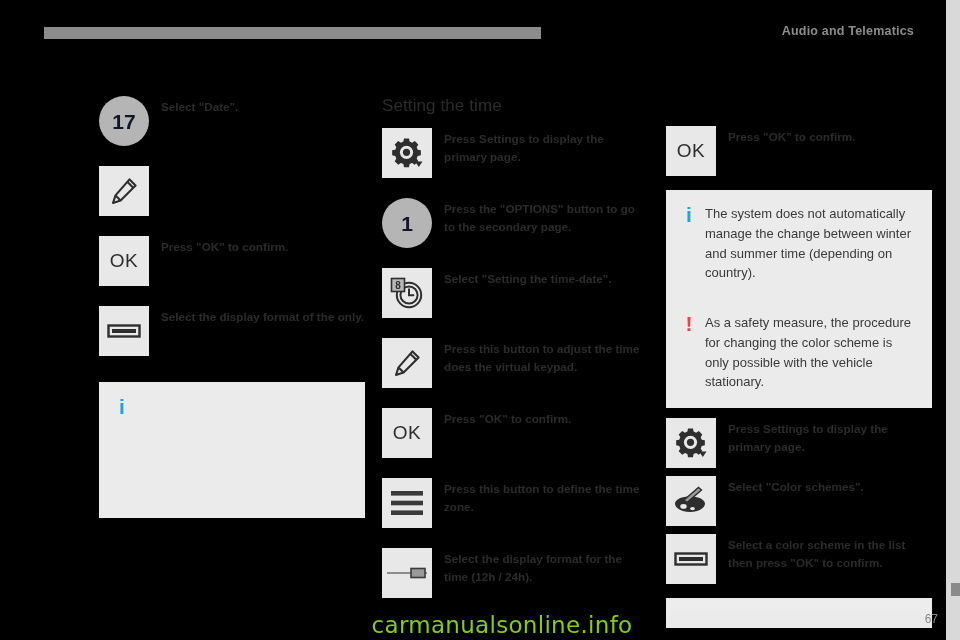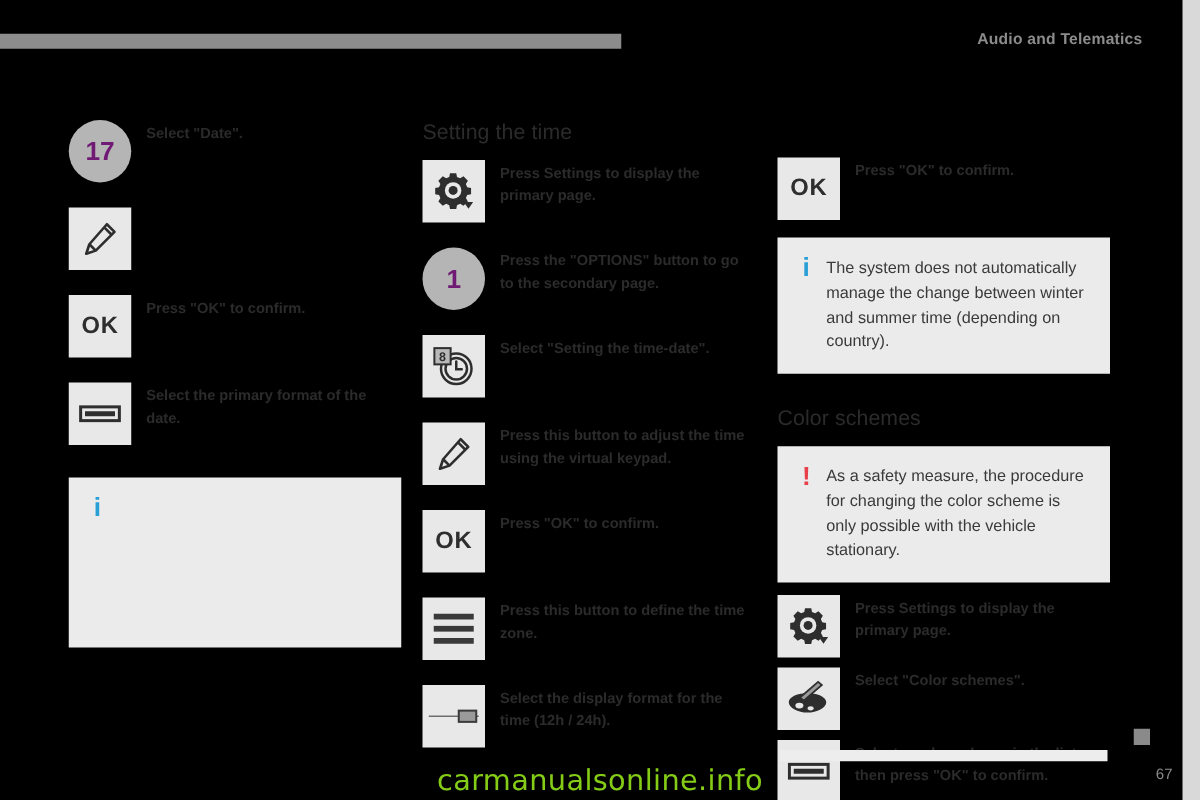--- a/index.html
+++ b/index.html
@@ -10,20 +10,21 @@
     background: #000000;
     font-family: "Liberation Sans", sans-serif;
     overflow: hidden;
     position: relative;
   }
 
   .page {
     position: absolute;
     inset: 0;
     background: #000000;
+    margin-left: 44px;
   }
 
   
   .header-band {
     position: absolute;
     left: 0;
     top: 27px;
     width: 497px;
     height: 12px;
     background: #8c8c8c;
@@ -85,26 +86,26 @@
     display: flex;
     align-items: center;
     justify-content: center;
     color: #333;
   }
   .step-icon.badge {
     background: #b5b5b5;
     border-radius: 50%;
     font-size: 21px;
     font-weight: bold;
-    color: #701a75;
+    color: #0f172a;
     line-height: 1;
   }
   .step-icon.ok {
     font-size: 19px;
-    font-weight: bold;
+    font-weight: normal;
     letter-spacing: .5px;
     color: #2e2e2e;
   }
   .step-text {
     flex: 1;
     padding-left: 12px;
     padding-top: 2px;
     font-size: 11.7px;
     line-height: 1.58;
     font-weight: bold;
@@ -209,21 +210,21 @@
       <div class="step-text">Press "OK" to confirm.</div>
     </div>
 
     <div class="step tall">
       <div class="step-icon">
         <svg width="34" height="16" viewBox="0 0 34 16">
           <rect x="1.5" y="2.5" width="31" height="11" fill="none" stroke="#2e2e2e" stroke-width="2.4"></rect>
           <rect x="5" y="6" width="24" height="4" fill="#2e2e2e"></rect>
         </svg>
       </div>
-      <div class="step-text">Select the primary format of the date.</div>
+      <div class="step-text">Select the display format of the only.</div>
     </div>
 
     <div class="note tall-left">
       <div class="note-mark info">i</div>
     </div>
   </div>
 
   <div class="col col-mid">
 
     <div class="section-title">Setting the time</div>
@@ -262,21 +263,21 @@
 
 
     <div class="step tall">
       <div class="step-icon">
         <svg width="30" height="30" viewBox="0 0 30 30">
           <path d="M20.5 3.4 L26.6 9.5 L11.6 24.5 L4 27 L6.5 19.4 Z" fill="none" stroke="#2e2e2e" stroke-width="2.1" stroke-linejoin="round"></path>
           <path d="M18.2 5.7 L24.3 11.8" stroke="#2e2e2e" stroke-width="2.1"></path>
           <path d="M6.5 19.4 L11.6 24.5" stroke="#2e2e2e" stroke-width="2.1"></path>
         </svg>
       </div>
-      <div class="step-text">Press this button to adjust the time using the virtual keypad.</div>
+      <div class="step-text">Press this button to adjust the time does the virtual keypad.</div>
     </div>
 
     <div class="step tall">
       <div class="step-icon ok">OK</div>
       <div class="step-text">Press "OK" to confirm.</div>
     </div>
 
     <div class="step tall">
       <div class="step-icon">
         <svg width="34" height="26" viewBox="0 0 34 26">
@@ -305,21 +306,20 @@
     <div class="step">
       <div class="step-icon ok">OK</div>
       <div class="step-text">Press "OK" to confirm.</div>
     </div>
 
     <div class="note">
       <div class="note-mark info">i</div>
       <div class="note-text">The system does not automatically manage the change between winter and summer time (depending on country).</div>
     </div>
 
-    <div class="section-title spaced">Color schemes</div>
 
     <div class="note" style="margin-top:0">
       <div class="note-mark warn">!</div>
       <div class="note-text">As a safety measure, the procedure for changing the color scheme is only possible with the vehicle stationary.</div>
     </div>
 
     <div class="step" style="margin-top:10px">
       <div class="step-icon">
         <svg width="34" height="32" viewBox="0 0 34 32">
           <g fill="#2e2e2e">

